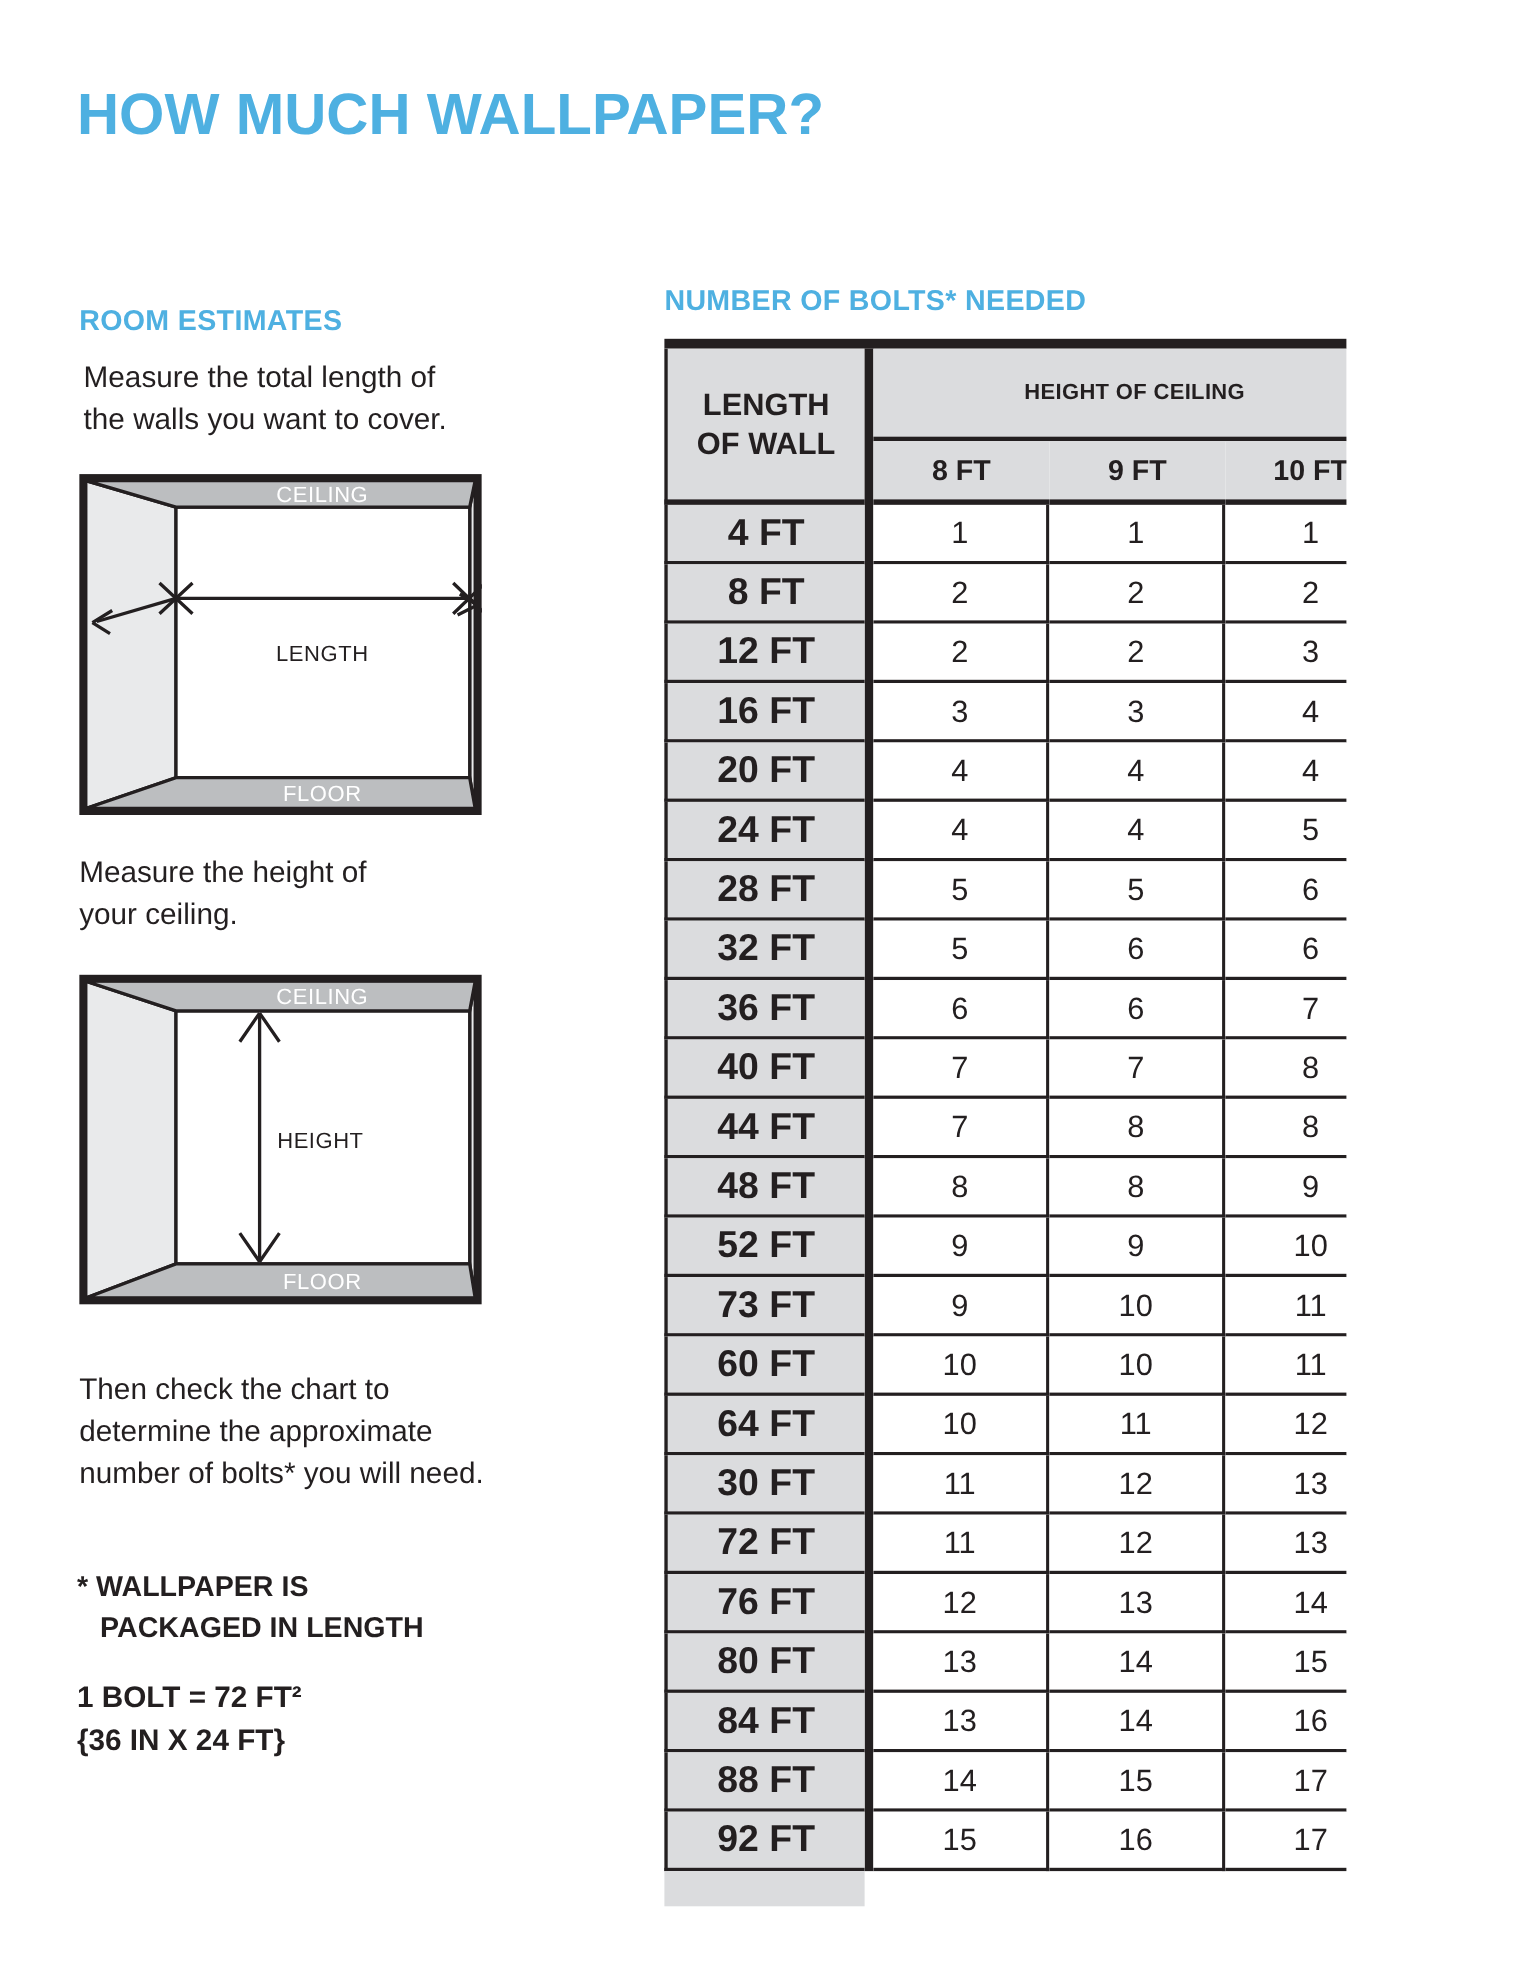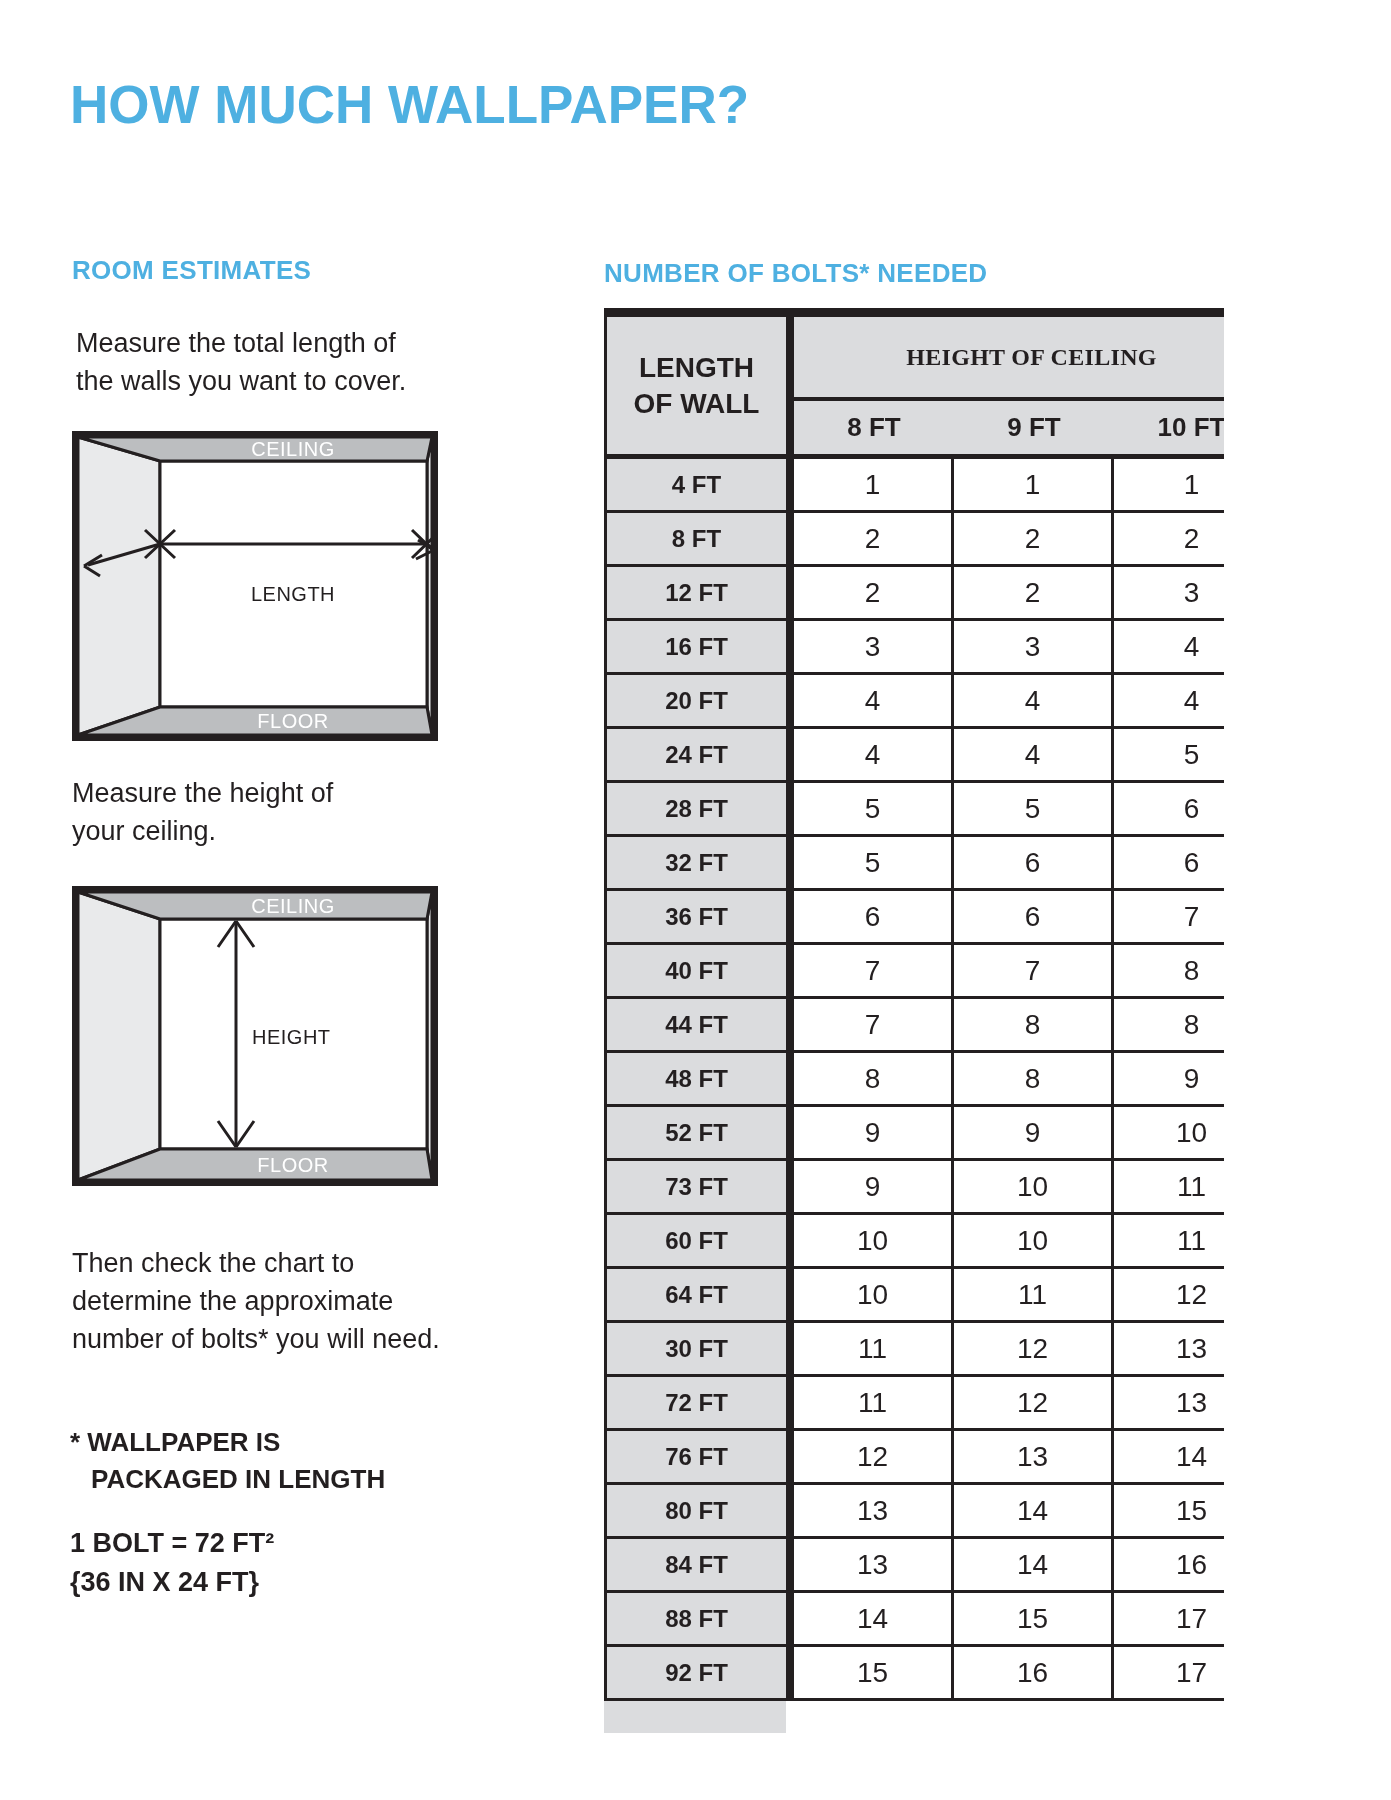--- a/index.html
+++ b/index.html
@@ -16,21 +16,21 @@
     font-family:"Liberation Sans",sans-serif;color:var(--ink);overflow:hidden;
   }
   .title{
     position:absolute;left:70px;top:74px;margin:0;
     font-size:53px;font-weight:700;color:var(--blue);letter-spacing:0px;white-space:nowrap;
   }
   .sec-h{
     position:absolute;font-size:26px;font-weight:700;color:var(--blue);
     letter-spacing:0.3px;white-space:nowrap;
   }
-  .sec-h.room{left:72px;top:255px;text-align:center;}
+  .sec-h.room{left:72px;top:276px;text-align:center;}
   .sec-h.tblh{left:604px;top:258px;width:668px;text-align:left;}
   .body-text{position:absolute;font-size:27px;line-height:38px;}
   .body-text div{white-space:nowrap;}
   .para1{left:56px;top:324px;margin-left:20px;}
   .para2{left:72px;top:774px;}
   .para3{left:72px;top:1220px;margin-top:24px;}
   .footnote{position:absolute;left:70px;top:1424px;font-size:26px;font-weight:700;line-height:37px;}
   .footnote .l2{padding-left:21px;}
   .boltinfo{position:absolute;left:70px;top:1524px;font-size:27px;font-weight:700;line-height:39px;}
   .diagram{position:absolute;left:72px;display:block;}
@@ -53,32 +53,32 @@
   .cell{display:flex;align-items:center;justify-content:center;}
   .corner{
     grid-column:1;grid-row:1 / span 2;background:var(--cellgray);
     border-left:3px solid var(--ink);border-bottom:5px solid var(--ink);
     flex-direction:column;font-weight:700;font-size:28px;line-height:36px;text-align:center;
   }
   .vdivider{grid-column:2;grid-row:1 / span 25;background:var(--ink);}
   .ghead{
     grid-column:3 / span 3;grid-row:1;background:var(--cellgray);
     border-bottom:4px solid var(--ink);border-right:3px solid var(--ink);
-    font-weight:700;font-size:24px;letter-spacing:0.3px;font-family:Liberation Serif, serif;
+    font-weight:700;font-size:20px;letter-spacing:0.3px;
   }
   .subhead{
     grid-row:2;background:var(--cellgray);font-weight:700;font-size:26px;
     border-bottom:5px solid var(--ink);
   }
   .subhead.c3{grid-column:3;}
   .subhead.c4{grid-column:4;}
   .subhead.c5{grid-column:5;border-right:3px solid var(--ink);}
   .label-cell{
     background:var(--cellgray);border-left:3px solid var(--ink);
-    border-bottom:3px solid var(--ink);font-weight:700;font-size:24px;
+    border-bottom:3px solid var(--ink);font-weight:700;font-size:34px;
   }
   .value-cell{
     background:#ffffff;border-right:3px solid var(--ink);
     border-bottom:3px solid var(--ink);font-size:28px;font-weight:400;
   }
   .left-strip{height:32px;align-self:start;background:var(--cellgray);}
 </style>
 </head>
 <body>
 

